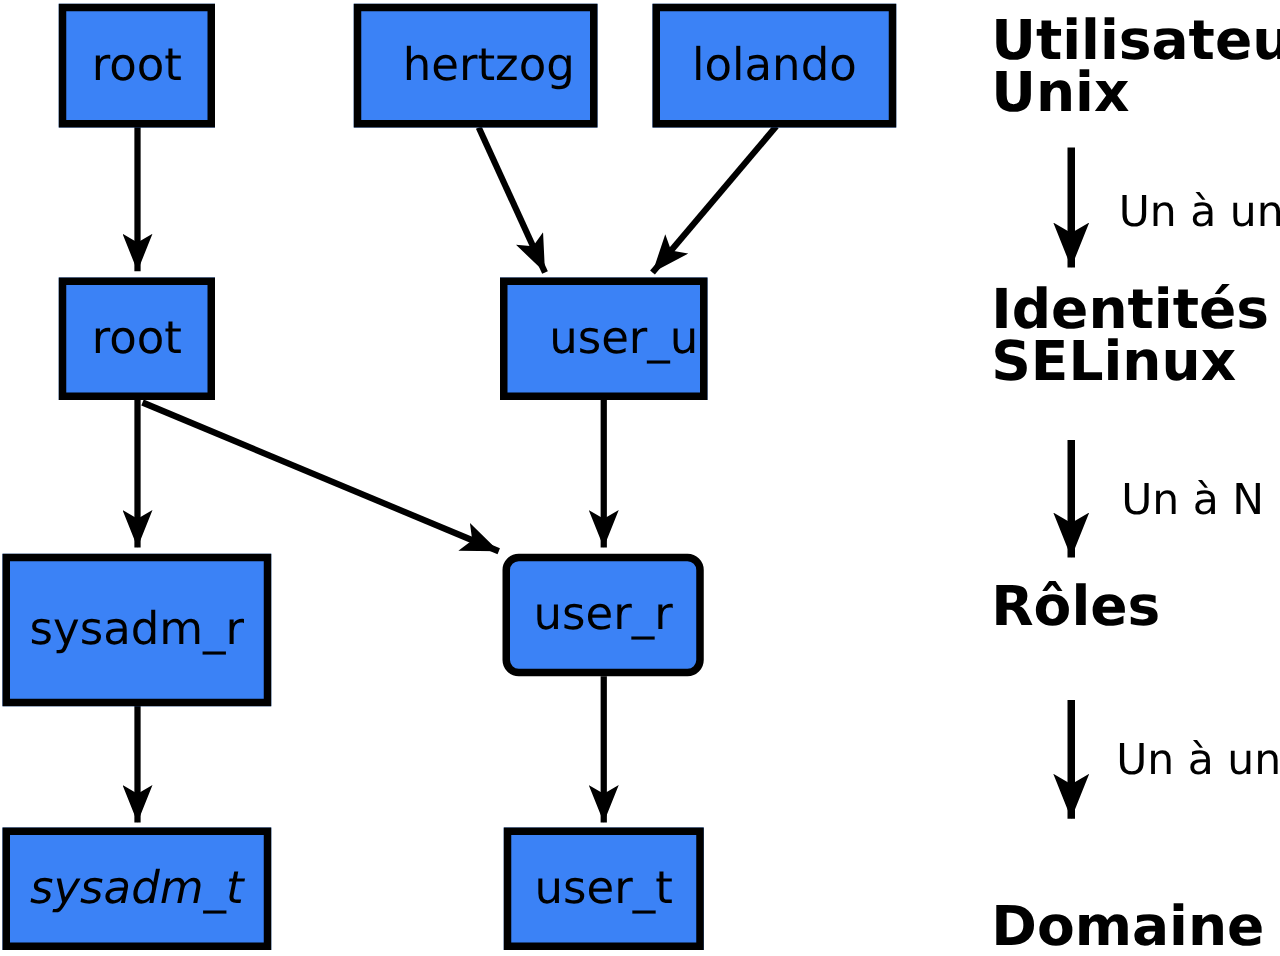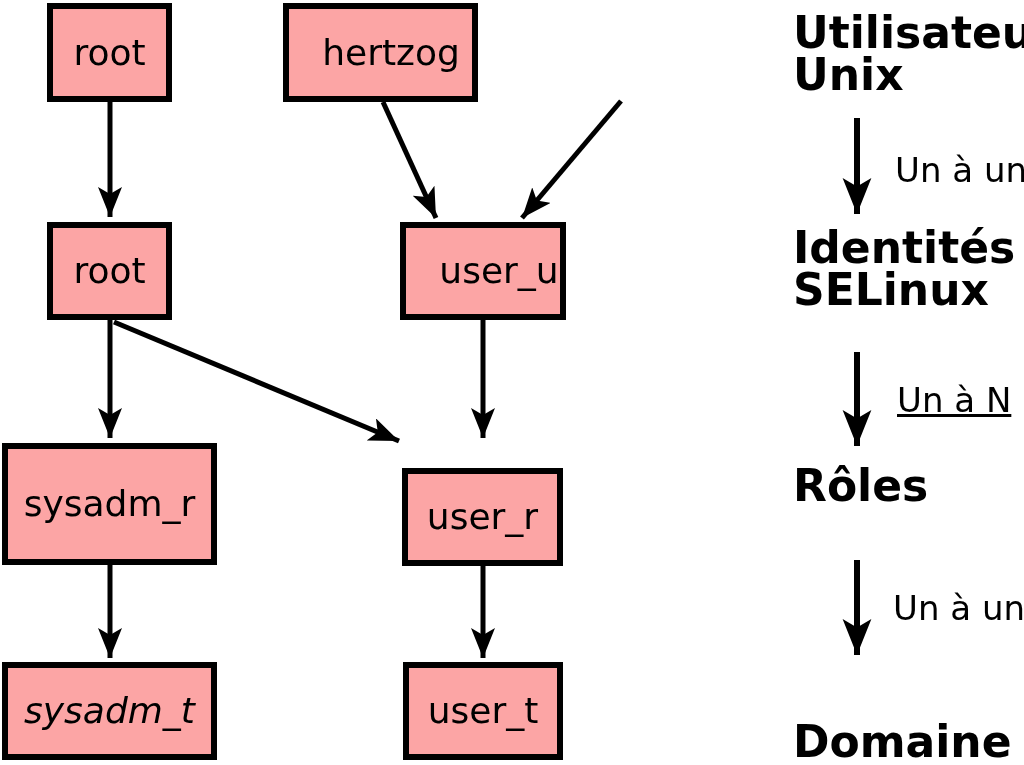--- a/index.html
+++ b/index.html
@@ -14,35 +14,35 @@
   }
   .edges-layer {
     position: absolute;
     left: 0; top: 0;
     width: 1024px; height: 765px;
   }
   .node {
     position: absolute;
     box-sizing: border-box;
     border: 6px solid #000000;
-    background: #fca5a5;
+    background: #3b82f6;
     display: flex;
     align-items: center;
     justify-content: center;
     font-size: 36px;
     line-height: 1;
     color: #000000;
   }
   .node-root1   { left: 47px;  top: 3px;   width: 125px; height: 99px; }
   .node-hertzog { left: 283px; top: 3px;   width: 195px; height: 99px; padding-left: 21px; }
   .node-lolando { left: 522px; top: 3px;   width: 195px; height: 99px; }
   .node-root2   { left: 47px;  top: 222px; width: 125px; height: 98px; }
   .node-useru   { left: 400px; top: 222px; width: 166px; height: 98px; padding-left: 32px; }
   .node-sysadmr { left: 2px;   top: 443px; width: 215px; height: 122px; }
-  .node-userr   { left: 402px; top: 468px; width: 161px; height: 98px; }
+  .node-userr   { left: 402px; top: 443px; width: 161px; height: 98px; border-radius: 13px; }
   .node-sysadmt { left: 2px;   top: 662px; width: 215px; height: 98px; font-style: italic; }
   .node-usert   { left: 403px; top: 662px; width: 160px; height: 98px; }
 
   .legend-title {
     position: absolute;
     left: 793px;
     font-size: 44px;
     font-weight: bold;
     line-height: 42px;
     white-space: pre-line;
@@ -53,21 +53,21 @@
     font-size: 34px;
     line-height: 42px;
     white-space: nowrap;
     color: #000000;
   }
   .lt-0 { top: 12px; }
   .lt-1 { top: 227px; }
   .lt-2 { top: 465px; }
   .lt-3 { top: 697px; margin-top: 24px; }
   .lr-0 { left: 895px; top: 149px; }
-  .lr-1 { left: 897px; top: 379px; text-decoration: underline; }
+  .lr-1 { left: 897px; top: 379px; }
   .lr-2 { left: 893px; top: 587px; }
 </style>
 </head>
 <body>
 
 <div class="canvas">
 
   <svg class="edges-layer" width="1024" height="765" viewBox="0 0 1024 765" xmlns="http://www.w3.org/2000/svg">
     <defs>
       <marker id="ah" viewBox="0 0 30 24" refX="30" refY="12" markerWidth="30" markerHeight="24" markerUnits="userSpaceOnUse" orient="auto">
@@ -91,20 +91,23 @@
     <line x1="857" y1="352" x2="857" y2="446" stroke="#000000" stroke-width="6" marker-end="url(#ahL)"></line>
     <line x1="857" y1="560" x2="857" y2="655" stroke="#000000" stroke-width="6" marker-end="url(#ahL)"></line>
   </svg>
 
   <div class="node node-root1">
     <span>root</span>
   </div>
   <div class="node node-hertzog">
     <span>hertzog</span>
   </div>
+  <div class="node node-lolando">
+    <span>lolando</span>
+  </div>
   <div class="node node-root2">
     <span>root</span>
   </div>
   <div class="node node-useru">
     <span>user_u</span>
   </div>
   <div class="node node-sysadmr">
     <span>sysadm_r</span>
   </div>
   <div class="node node-userr">

